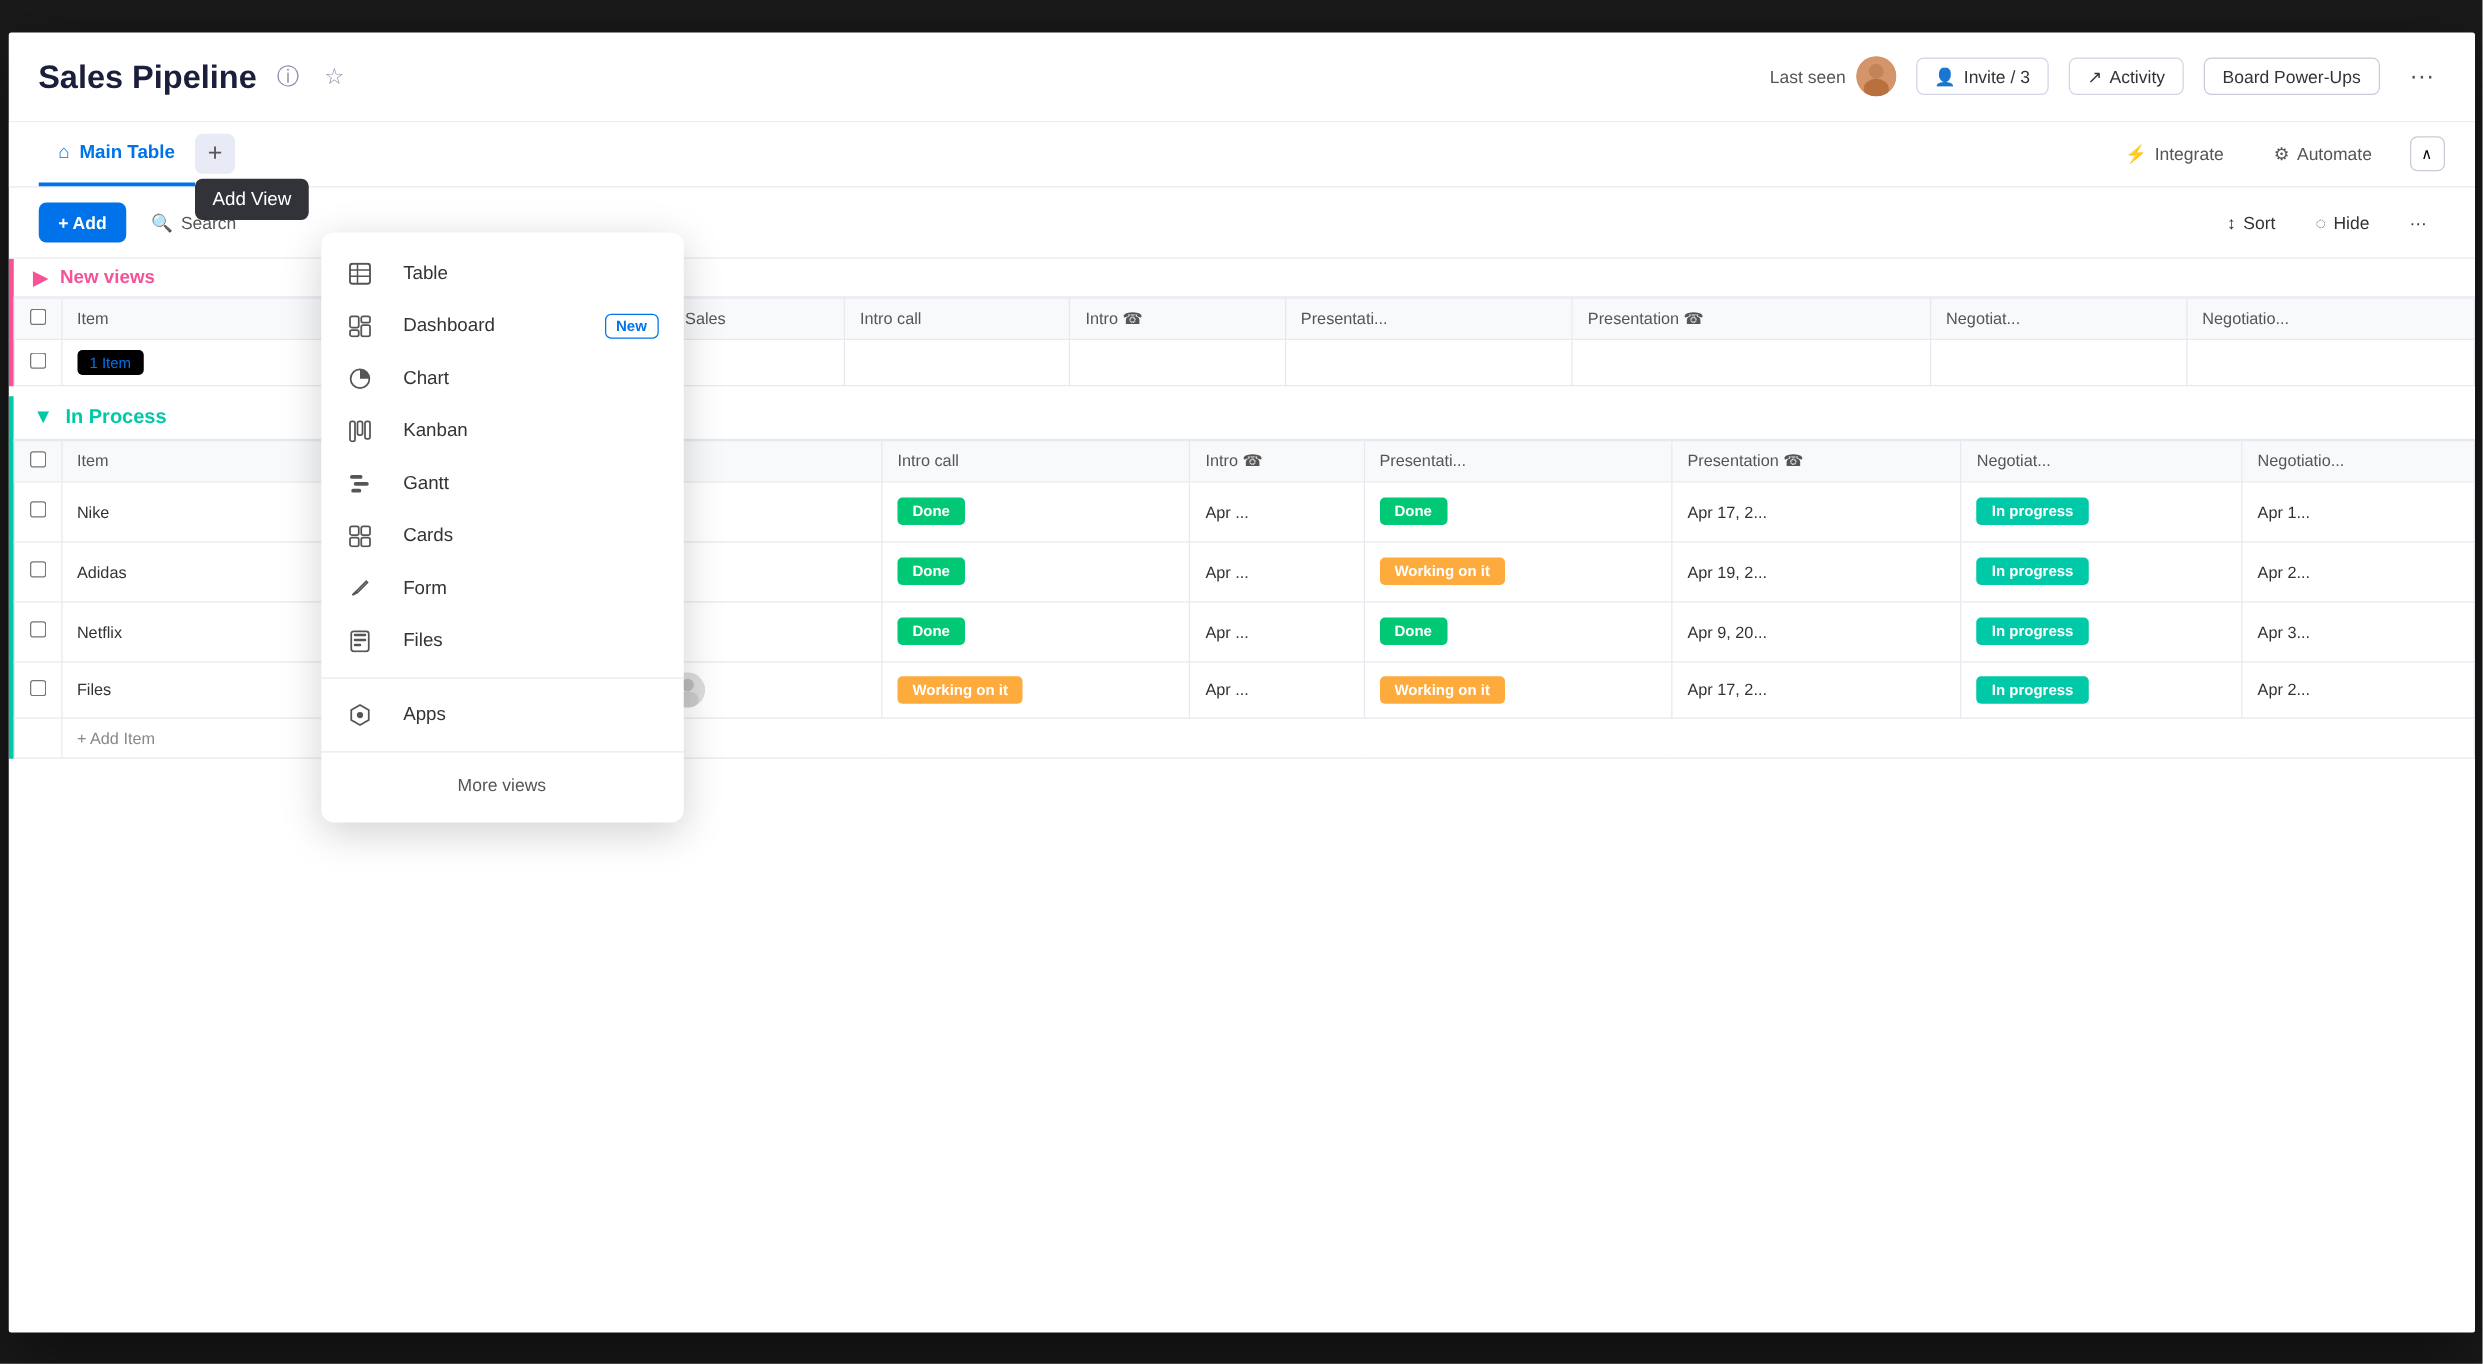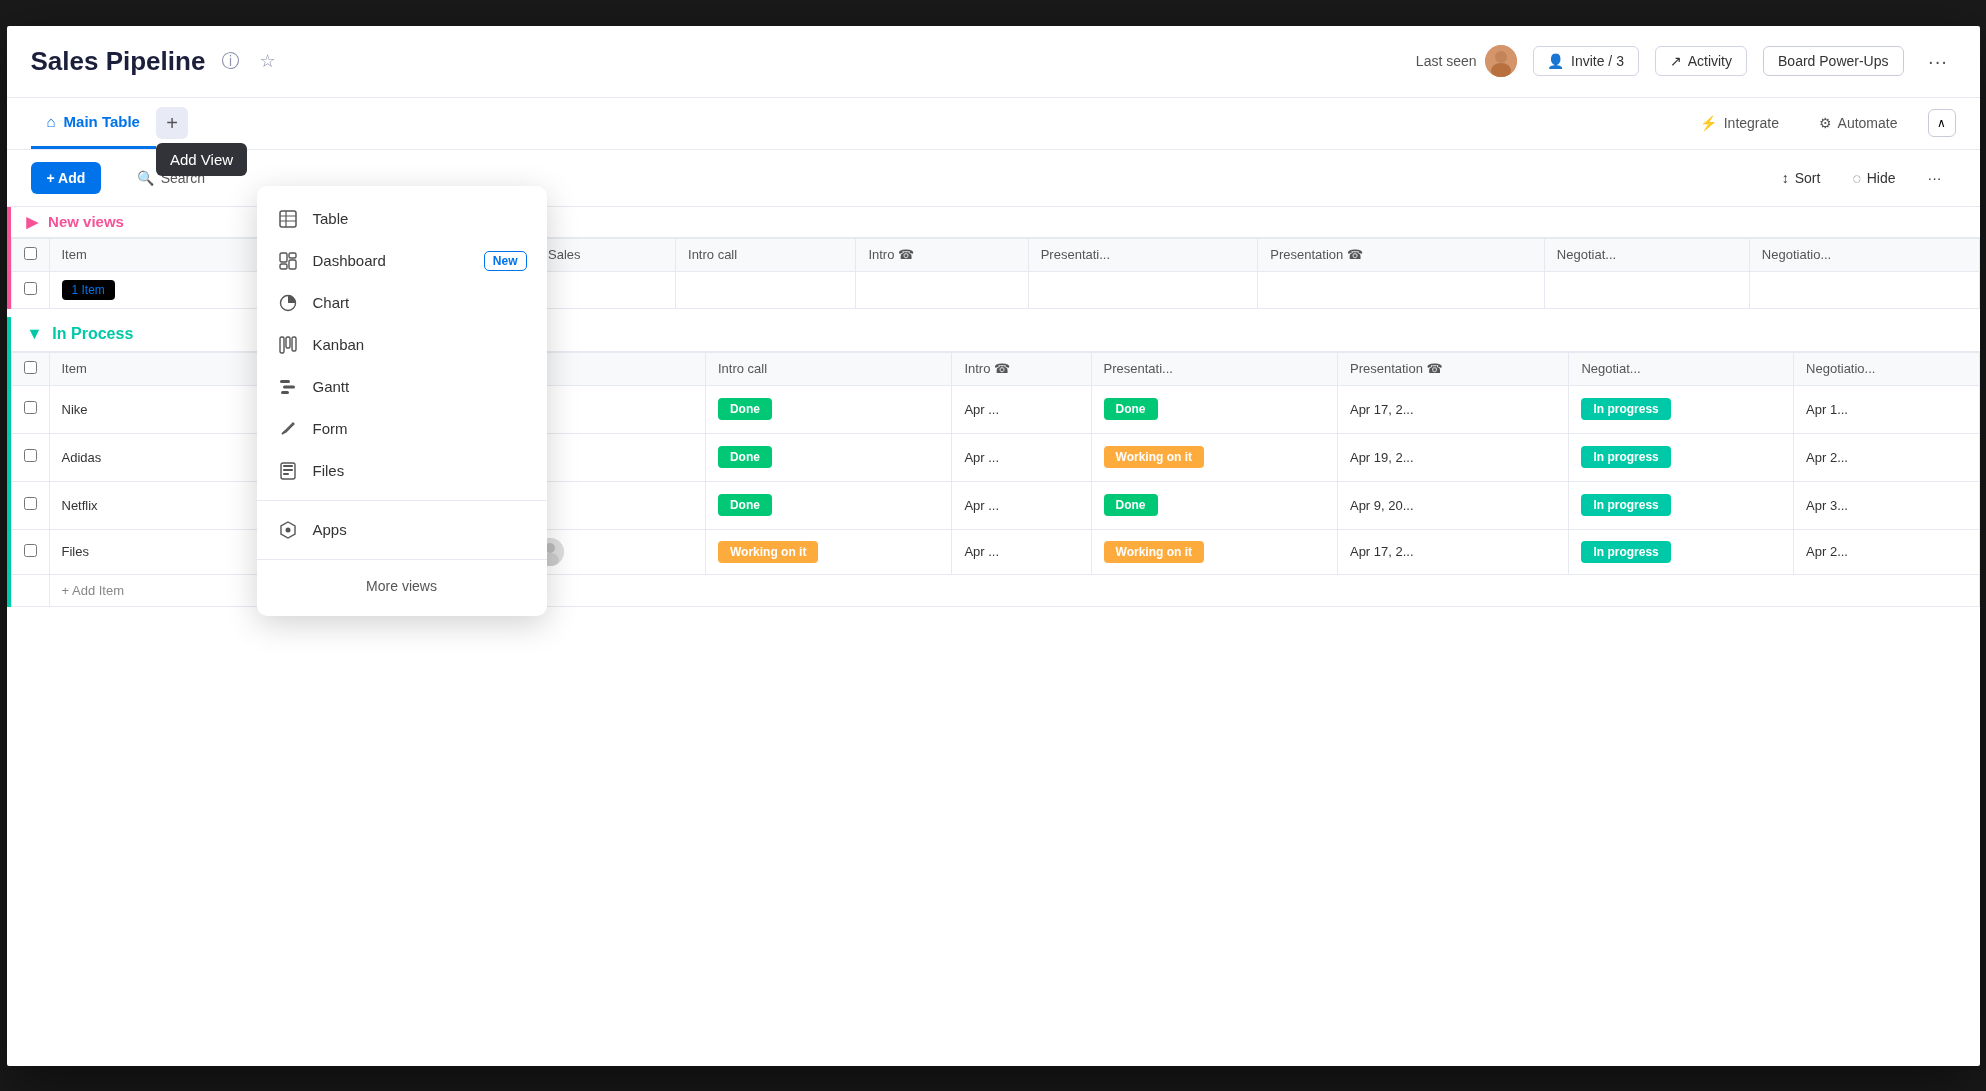--- a/index.html
+++ b/index.html
@@ -188,21 +188,21 @@
       cursor: pointer;
       display: flex;
       align-items: center;
       justify-content: center;
       font-size: 12px;
     }
     
     .toolbar {
       display: flex;
       align-items: center;
-      gap: 24px;
+      gap: 8px;
       padding: 12px 24px;
       border-bottom: 1px solid #e6e9ef;
     }
     .add-btn {
       display: flex;
       align-items: center;
       gap: 6px;
       background: #0073ea;
       color: white;
       border: none;
@@ -331,21 +331,21 @@
     .person-avatar.orange { background: linear-gradient(135deg, #e8a87c, #c96d3f); }
     .person-avatar.dark { background: linear-gradient(135deg, #555, #222); }
     .person-avatar.gray { background: #ddd; color: #999; }
     .add-item-row td {
       color: #888;
       font-size: 13px;
     }
     .menu-item {
       display: flex;
       align-items: center;
-      gap: 14px;
+      gap: 24px;
       padding: 10px 20px;
       font-size: 15px;
       color: #333;
       cursor: pointer;
     }
     .menu-icon {
       width: 22px;
       height: 22px;
       display: flex;
       align-items: center;
@@ -680,20 +680,31 @@
       <div class="menu-icon">
         <svg width="18" height="18" viewBox="0 0 18 18" fill="none">
           <rect x="1" y="2" width="10" height="3" rx="1.5" fill="#555"></rect>
           <rect x="4" y="7.5" width="12" height="3" rx="1.5" fill="#555"></rect>
           <rect x="2" y="13" width="8" height="3" rx="1.5" fill="#555"></rect>
         </svg>
       </div>
       <span>Gantt</span>
     </div>
 
+    <div class="menu-item">
+      <div class="menu-icon">
+        <svg width="18" height="18" viewBox="0 0 18 18" fill="none">
+          <rect x="1" y="1" width="7" height="7" rx="1.5" stroke="#555" stroke-width="1.4" fill="none"></rect>
+          <rect x="10" y="1" width="7" height="7" rx="1.5" stroke="#555" stroke-width="1.4" fill="none"></rect>
+          <rect x="1" y="10" width="7" height="7" rx="1.5" stroke="#555" stroke-width="1.4" fill="none"></rect>
+          <rect x="10" y="10" width="7" height="7" rx="1.5" stroke="#555" stroke-width="1.4" fill="none"></rect>
+        </svg>
+      </div>
+      <span>Cards</span>
+    </div>
 
     <div class="menu-item">
       <div class="menu-icon">
         <svg width="18" height="18" viewBox="0 0 18 18" fill="none">
           <path d="M3 14 L6 11 L14 3 L15 4 L7 12 Z" stroke="#555" stroke-width="1.3" fill="none"></path>
           <line x1="3" y1="14" x2="6" y2="11" stroke="#555" stroke-width="1.3"></line>
         </svg>
       </div>
       <span>Form</span>
     </div>

